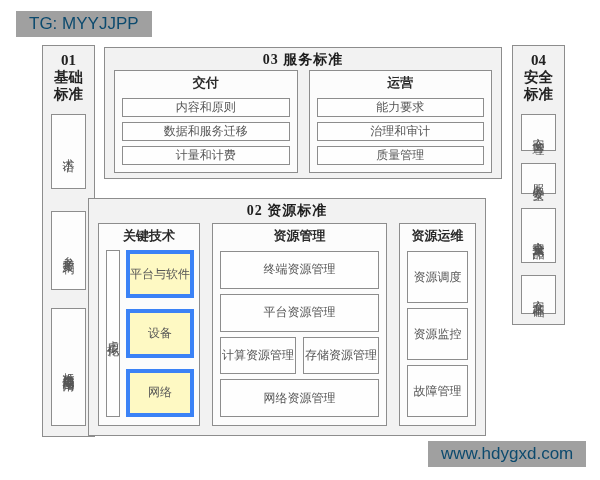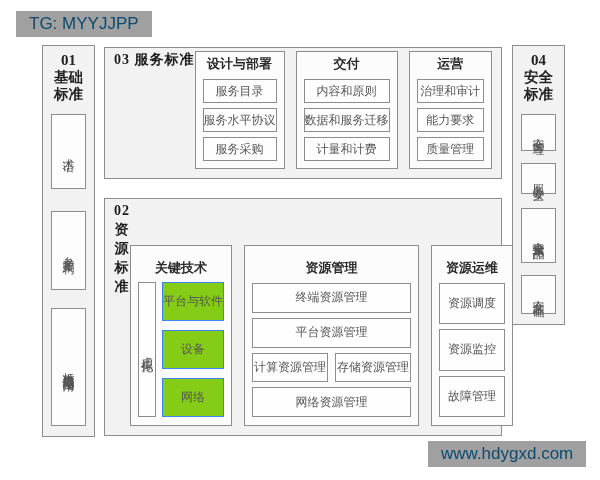--- a/index.html
+++ b/index.html
@@ -32,43 +32,43 @@
   .vcell {
     width: 35px; border: 1px solid #8d8d8d; background: #fdfdfd;
     display: flex; align-items: center; justify-content: center;
   }
   .vtext {
     writing-mode: vertical-rl; text-orientation: upright;
     font-size: 12px; line-height: 1; letter-spacing: 2px; color: #555;
   }
 
   
-  .bigbox { display: flex; padding: 2px 9px 9px; }
+  .bigbox { display: flex; flex-direction: column; padding: 2px 9px 9px; }
   .bigbox-title { text-align: center; font-weight: bold; font-size: 14px; color: #1d1d1d; height: 19px; line-height: 19px; letter-spacing: 1px; }
 
   .groups { flex: 1; display: flex; gap: 11px; margin-top: 1px; }
   .group { flex: 1; border: 1px solid #8d8d8d; background: #fcfcfc; display: flex; flex-direction: column; padding: 1px 7px 7px; }
   .group-title { text-align: center; font-weight: bold; font-size: 13px; color: #2a2a2a; height: 21px; line-height: 21px; }
   .hcell {
     flex: 1; margin-top: 5px; border: 1px solid #8d8d8d; background: #fefefe;
     display: flex; align-items: center; justify-content: center;
     font-size: 12px; color: #555; white-space: nowrap; overflow: hidden;
   }
 
   .sections { flex: 1; display: flex; gap: 12px; margin-top: 3px; }
-  .section { border: 1px solid #8d8d8d; background: #fcfcfc; display: flex; flex-direction: column; padding: 11px 7px 8px; margin-top: 41px; }
+  .section { border: 1px solid #8d8d8d; background: #fcfcfc; display: flex; flex-direction: column; padding: 1px 7px 8px; }
   .sec-keytech { width: 102px; }
   .sec-mgmt { flex: 1; }
   .sec-ops { width: 82px; }
 
   .kt-body { flex: 1; display: flex; gap: 6px; margin-top: 4px; }
   .kt-side { width: 20px; border: 1px solid #8d8d8d; background: #fefefe; display: flex; align-items: center; justify-content: center; }
   .kt-stack { flex: 1; display: flex; flex-direction: column; justify-content: space-between; }
   .kt-cell {
-    height: 29%; border: 1px solid #3b82f6; background: #84cc16;
+    height: 29%; border: 4px solid #3b82f6; background: #fef9c3;
     display: flex; align-items: center; justify-content: center;
     font-size: 12px; color: #555; white-space: nowrap;
   }
 
   .mg-row { flex: 1; margin-top: 5px; display: flex; gap: 7px; border-radius: 6px; }
   .mg-row .hcell { margin-top: 0; }
 
   .row-2cells .hcell { letter-spacing: 0; padding: 0 1px; }
 </style>
 </head>
@@ -91,41 +91,35 @@
       <div class="vcell" style="flex:1.5;">
         <span class="vtext" style="letter-spacing:1px;">标准集成应用指南</span>
       </div>
     </div>
   </div>
 
   <div class="frame bigbox" style="left:104px; top:47px; width:398px; height:132px;">
     <div class="bigbox-title">03 服务标准</div>
     <div class="groups">
       <div class="group">
-        <div class="group-title">设计与部署</div>
-        <div class="hcell">服务目录</div>
-        <div class="hcell">服务水平协议</div>
-        <div class="hcell">服务采购</div>
-      </div>
-      <div class="group">
         <div class="group-title">交付</div>
         <div class="hcell">内容和原则</div>
         <div class="hcell">数据和服务迁移</div>
         <div class="hcell">计量和计费</div>
       </div>
       <div class="group">
         <div class="group-title">运营</div>
+        <div class="hcell">能力要求</div>
         <div class="hcell">治理和审计</div>
-        <div class="hcell">能力要求</div>
         <div class="hcell">质量管理</div>
       </div>
     </div>
   </div>
 
-  <div class="frame bigbox" style="left:104px; top:198px; width:398px; height:238px;">
+  <div class="frame bigbox" style="left:88px; top:198px; width:398px; height:238px;">
     <div class="bigbox-title">02 资源标准</div>
     <div class="sections">
 
       <div class="section sec-keytech">
         <div class="group-title">关键技术</div>
         <div class="kt-body">
           <div class="kt-side">
             <span class="vtext">虚拟化</span>
           </div>
           <div class="kt-stack">

